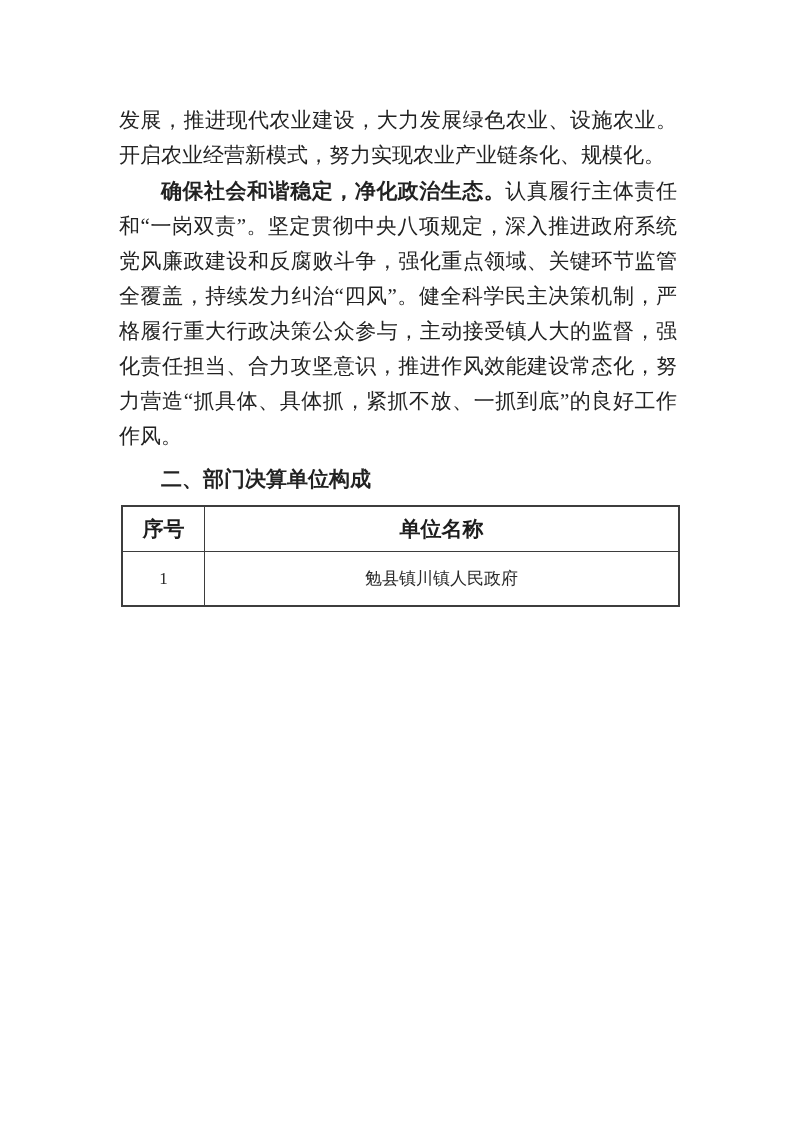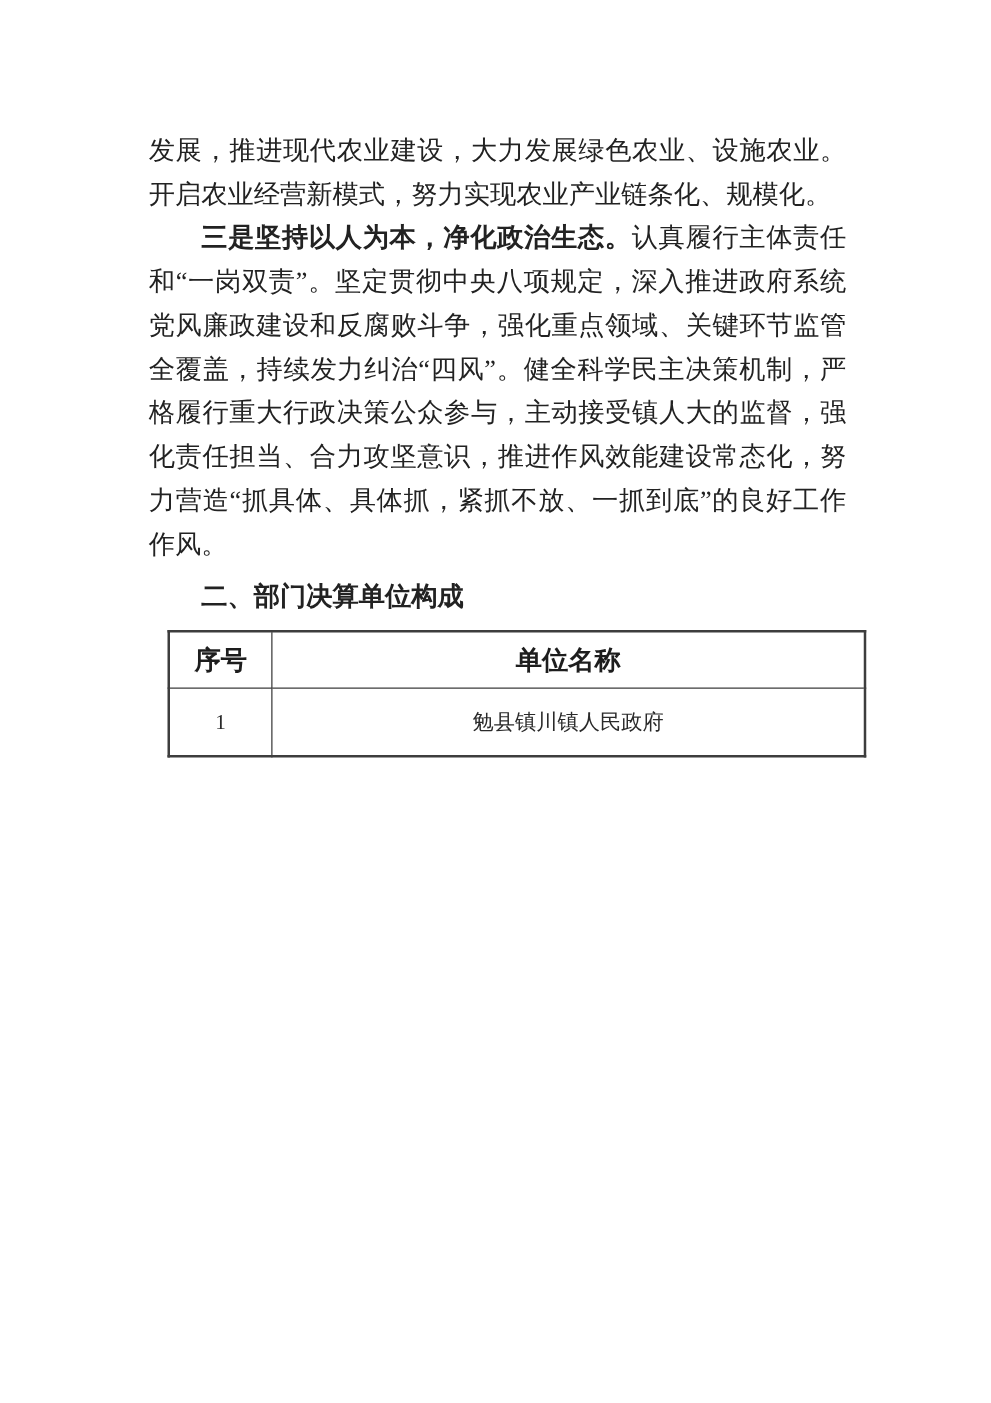--- a/index.html
+++ b/index.html
@@ -38,21 +38,21 @@
   }
   .doc-body p.heading {
     font-weight: bold;
     font-family: "Liberation Sans", "DejaVu Sans", sans-serif;
     margin-top: 6px;
     margin-bottom: 4px;
     line-height: 38px;
   }
   .units-table {
     width: 559px;
-    margin-left: 15px;
+    margin-left: 2px;
     margin-top: 7px;
     border-collapse: collapse;
     border: 2px solid #3d3d3d;
     table-layout: fixed;
   }
   .units-table th, .units-table td {
     border: 1px solid #3d3d3d;
     text-align: center;
     vertical-align: middle;
     padding: 0;
@@ -73,21 +73,21 @@
   .units-table .col-index {
     width: 81px;
   }
 </style>
 </head>
 <body>
 
 <div class="page">
   <div class="doc-body" id="doc-body">
       <p class=""><span class="run">发展，推进现代农业建设，大力发展绿色农业、设施农业。开启农业经营新模式，努力实现农业产业链条化、规模化。</span></p>
-      <p class=" indent"><span class="run run-bold">三是坚持以人为本，净化政治生态。</span><span class="run">认真履行主体责任和“一岗双责”。坚定贯彻中央八项规定，深入推进政府系统党风廉政建设和反腐败斗争，强化重点领域、关键环节监管全覆盖，持续发力纠治“四风”。健全科学民主决策机制，严格履行重大行政决策公众参与，主动接受镇人大的监督，强化责任担当、合力攻坚意识，推进作风效能建设常态化，努力营造“抓具体、具体抓，紧抓不放、一抓到底”的良好工作作风。</span></p>
+      <p class=" indent"><span class="run run-bold">确保社会和谐稳定，净化政治生态。</span><span class="run">认真履行主体责任和“一岗双责”。坚定贯彻中央八项规定，深入推进政府系统党风廉政建设和反腐败斗争，强化重点领域、关键环节监管全覆盖，持续发力纠治“四风”。健全科学民主决策机制，严格履行重大行政决策公众参与，主动接受镇人大的监督，强化责任担当、合力攻坚意识，推进作风效能建设常态化，努力营造“抓具体、具体抓，紧抓不放、一抓到底”的良好工作作风。</span></p>
       <p class="heading indent"><span class="run run-bold">二、部门决算单位构成</span></p>
     </div>
 
   <table class="units-table">
     <thead>
       <tr>
         <th class="col-index">序号</th>
         <th>单位名称</th>
       </tr>
     </thead>

